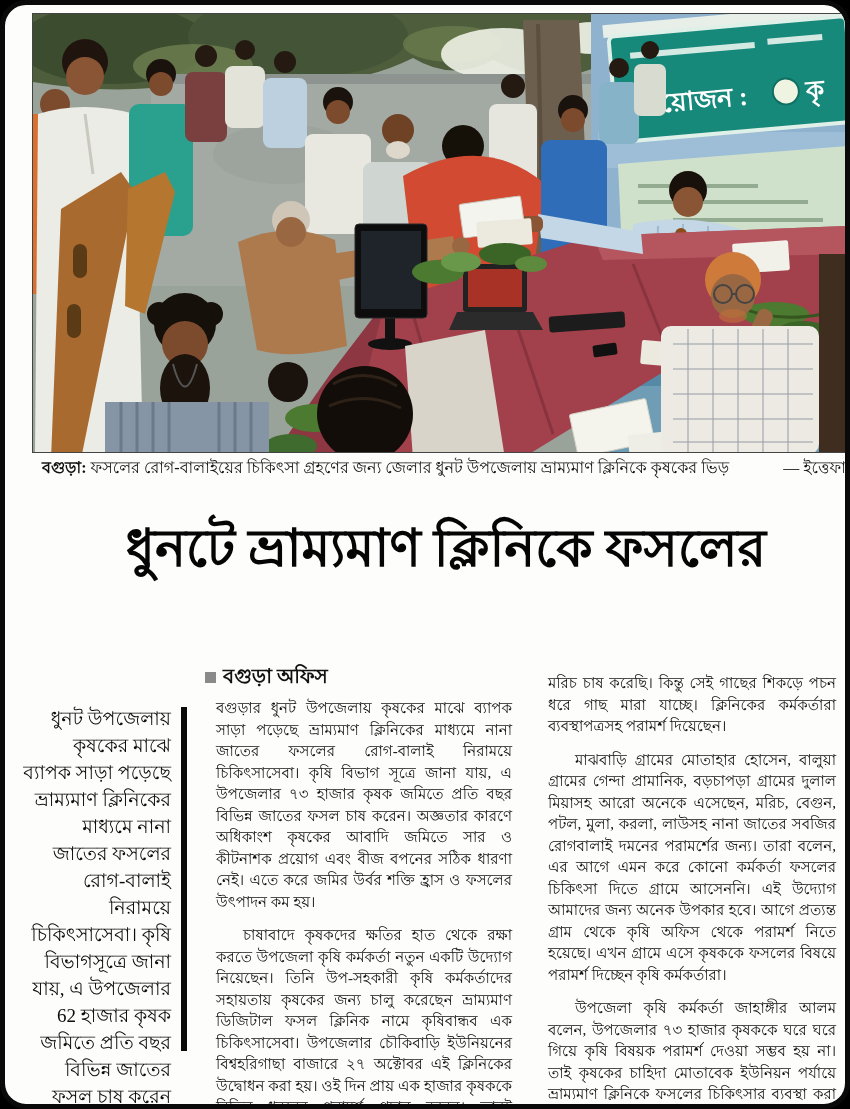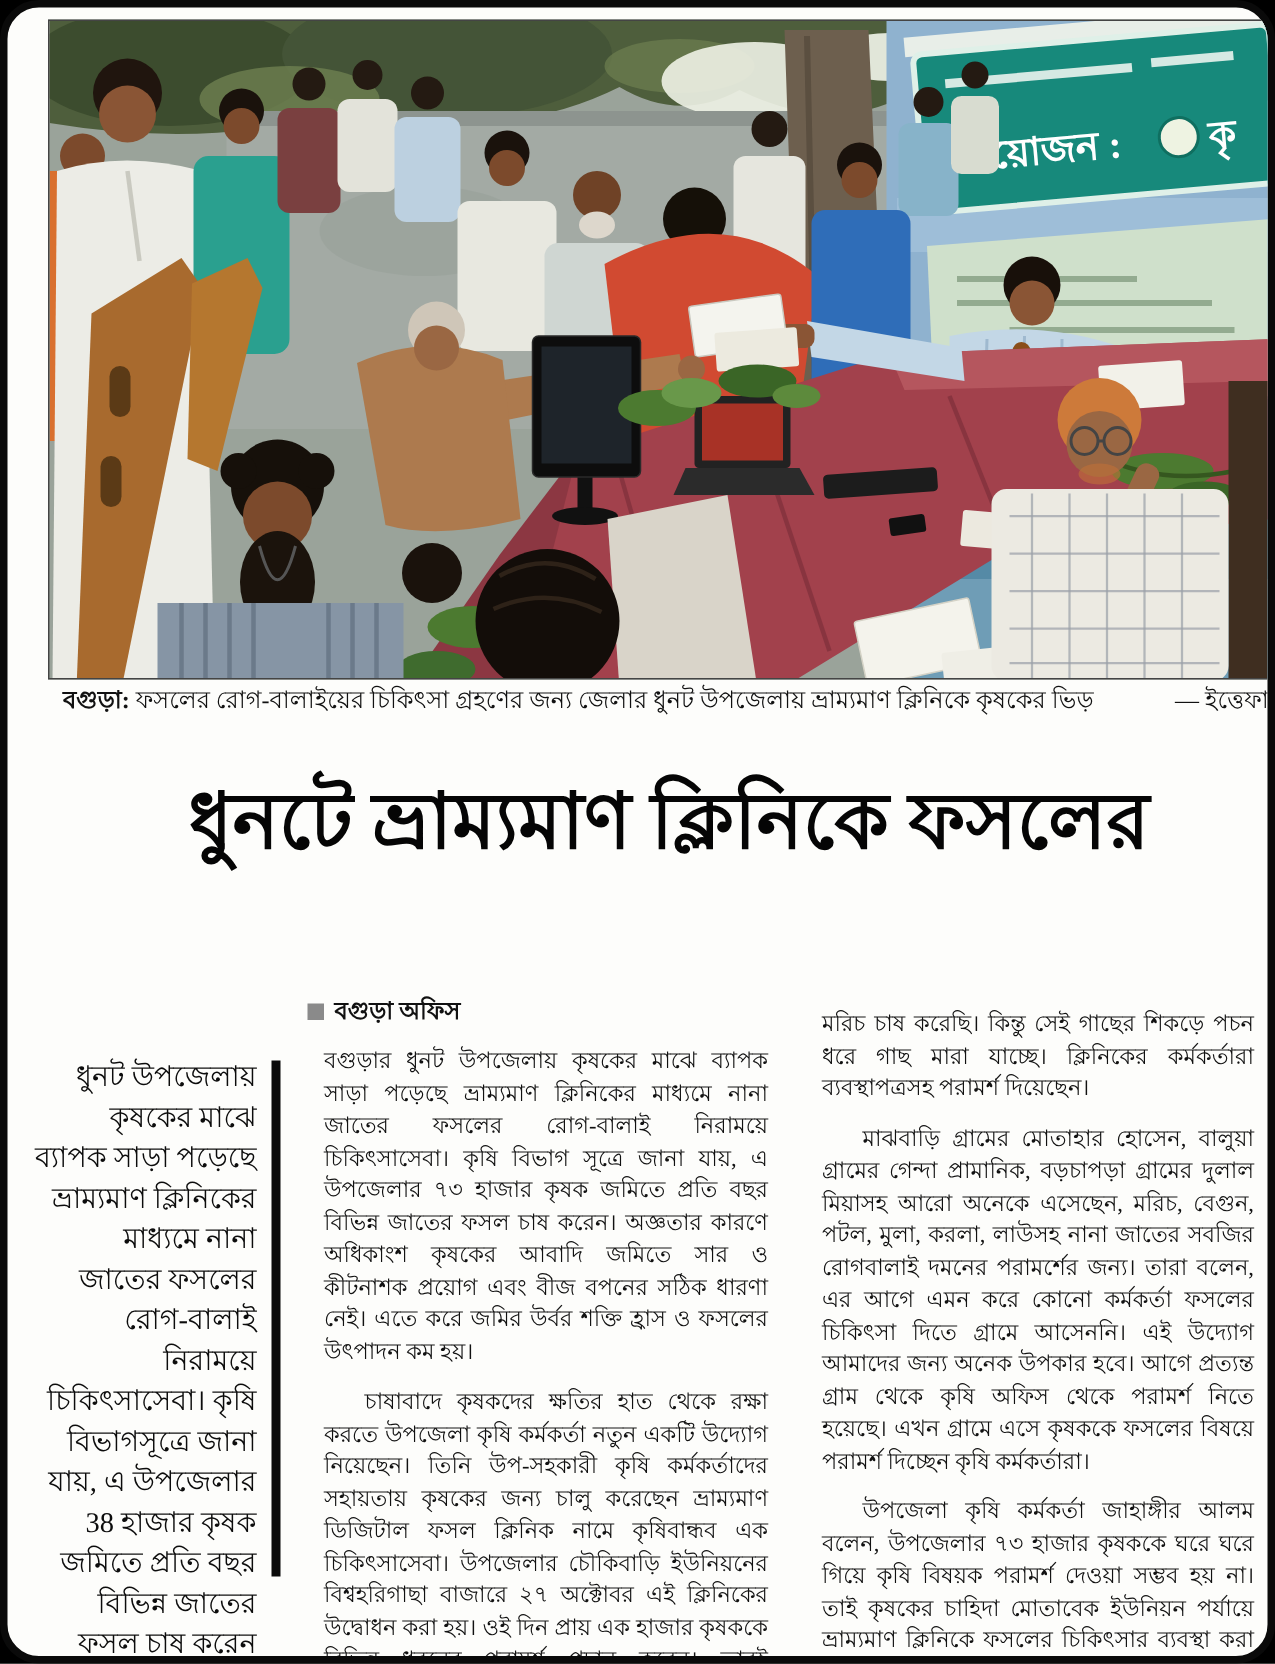--- a/index.html
+++ b/index.html
@@ -32,21 +32,21 @@
   
   .headline{
     position:absolute;left:15px;top:492px;width:820px;
     text-align:center;font-weight:bold;
     font-size:52px;line-height:72px;
     letter-spacing:0px;color:#050505;
   }
   
   .dateline-row{
     position:absolute;left:200px;top:656px;width:320px;
-    font-weight:bold;font-size:16px;display:flex;align-items:center;gap:7px;
+    font-weight:bold;font-size:20px;display:flex;align-items:center;gap:7px;
   }
   .dateline-square{width:11px;height:11px;background:#8a8a8a;display:inline-block;}
   .col-left{
     position:absolute;left:18px;top:700px;width:148px;
     font-size:19px;line-height:27px;text-align:right;color:#0c0c0c;
   }
   .col-rule{
     position:absolute;left:176px;top:702px;width:6px;height:344px;background:#0a0a0a;
   }
   .col-mid{
@@ -286,21 +286,21 @@
 
   <h1 class="headline" style="margin:16px;">
     <span style="display:block">ধুনটে ভ্রাম্যমাণ ক্লিনিকে ফসলের</span>
   </h1>
 
   <div class="dateline-row">
     <span class="dateline-square"></span>
     <span>বগুড়া অফিস</span>
   </div>
 
-  <div class="col-left">ধুনট উপজেলায় কৃষকের মাঝে ব্যাপক সাড়া পড়েছে ভ্রাম্যমাণ ক্লিনিকের মাধ্যমে নানা জাতের ফসলের রোগ-বালাই নিরাময়ে চিকিৎসাসেবা। কৃষি বিভাগসূত্রে জানা যায়, এ উপজেলার 38 হাজার কৃষক জমিতে প্রতি বছর বিভিন্ন জাতের ফসল চাষ করেন</div>
+  <div class="col-left">ধুনট উপজেলায় কৃষকের মাঝে ব্যাপক সাড়া পড়েছে ভ্রাম্যমাণ ক্লিনিকের মাধ্যমে নানা জাতের ফসলের রোগ-বালাই নিরাময়ে চিকিৎসাসেবা। কৃষি বিভাগসূত্রে জানা যায়, এ উপজেলার 62 হাজার কৃষক জমিতে প্রতি বছর বিভিন্ন জাতের ফসল চাষ করেন</div>
   <div class="col-rule"></div>
 
   <div class="col-mid">
     <p>বগুড়ার ধুনট উপজেলায় কৃষকের মাঝে ব্যাপক সাড়া পড়েছে ভ্রাম্যমাণ ক্লিনিকের মাধ্যমে নানা জাতের ফসলের রোগ-বালাই নিরাময়ে চিকিৎসাসেবা। কৃষি বিভাগ সূত্রে জানা যায়, এ উপজেলার ৭৩ হাজার কৃষক জমিতে প্রতি বছর বিভিন্ন জাতের ফসল চাষ করেন। অজ্ঞতার কারণে অধিকাংশ কৃষকের আবাদি জমিতে সার ও কীটনাশক প্রয়োগ এবং বীজ বপনের সঠিক ধারণা নেই। এতে করে জমির উর্বর শক্তি হ্রাস ও ফসলের উৎপাদন কম হয়।</p>
     <p class="indent">চাষাবাদে কৃষকদের ক্ষতির হাত থেকে রক্ষা করতে উপজেলা কৃষি কর্মকর্তা নতুন একটি উদ্যোগ নিয়েছেন। তিনি উপ-সহকারী কৃষি কর্মকর্তাদের সহায়তায় কৃষকের জন্য চালু করেছেন ভ্রাম্যমাণ ডিজিটাল ফসল ক্লিনিক নামে কৃষিবান্ধব এক চিকিৎসাসেবা। উপজেলার চৌকিবাড়ি ইউনিয়নের বিশ্বহরিগাছা বাজারে ২৭ অক্টোবর এই ক্লিনিকের উদ্বোধন করা হয়। ওই দিন প্রায় এক হাজার কৃষককে বিভিন্ন ধরনের পরামর্শ প্রদান করেন। তারই ধারাবাহিকতায় ২ নভেম্বর দিনব্যাপী নিমগাছি ইউনিয়ন পরিষদ চত্বরে ভ্রাম্যমাণ ক্লিনিক স্থাপন করেন। সেখানে প্রায় দেড় হাজার কৃষককে কৃষি বিষয়ক পরামর্শ ও ব্যবস্থাপত্র প্রদান করেন।</p>
 
   </div>
 
   <div class="col-right">
     <p>মরিচ চাষ করেছি। কিন্তু সেই গাছের শিকড়ে পচন ধরে গাছ মারা যাচ্ছে। ক্লিনিকের কর্মকর্তারা ব্যবস্থাপত্রসহ পরামর্শ দিয়েছেন।</p>

